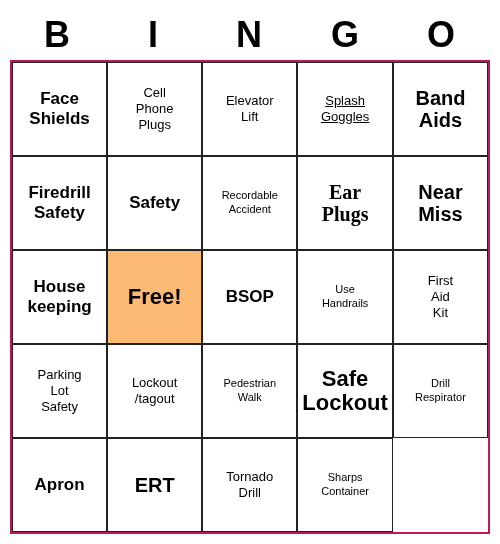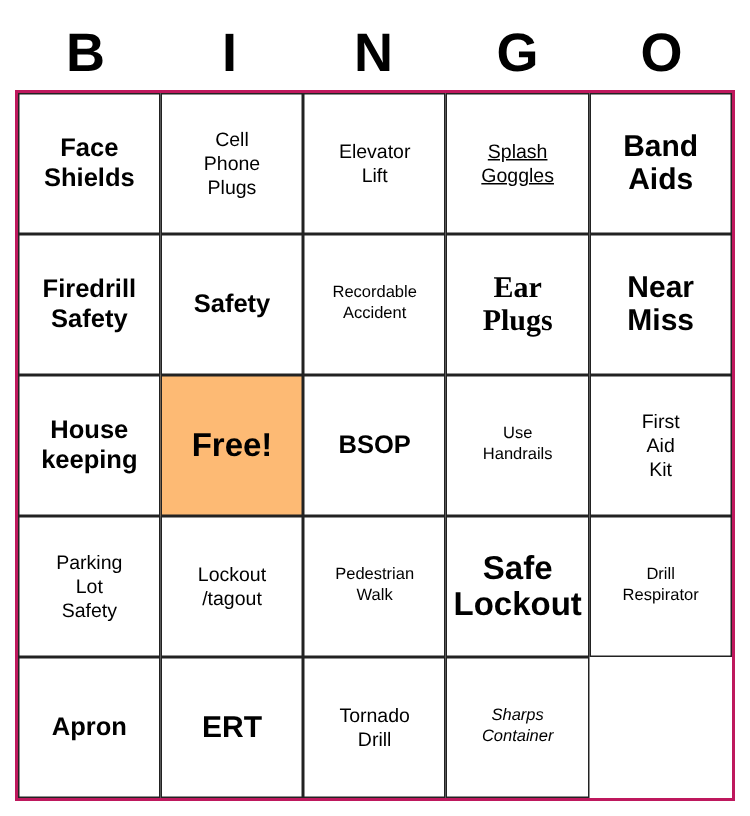--- a/index.html
+++ b/index.html
@@ -167,16 +167,16 @@
       <span class="cell-text medium" style="white-space: pre-line; text-align: right;">Apron</span>
     </div>
     <div class="bingo-cell">
       <span class="cell-text xlarge" style="white-space: pre-line;">ERT</span>
     </div>
     <div class="bingo-cell">
       <span class="cell-text" style="white-space: pre-line;">Tornado
 Drill</span>
     </div>
     <div class="bingo-cell">
-      <span class="cell-text small" style="white-space: pre-line; font-style: italic;">Sharps
+      <span class="cell-text small" style="white-space: pre-line;">Sharps
 Container</span>
     </div>
   </div>
 
 </body></html>

